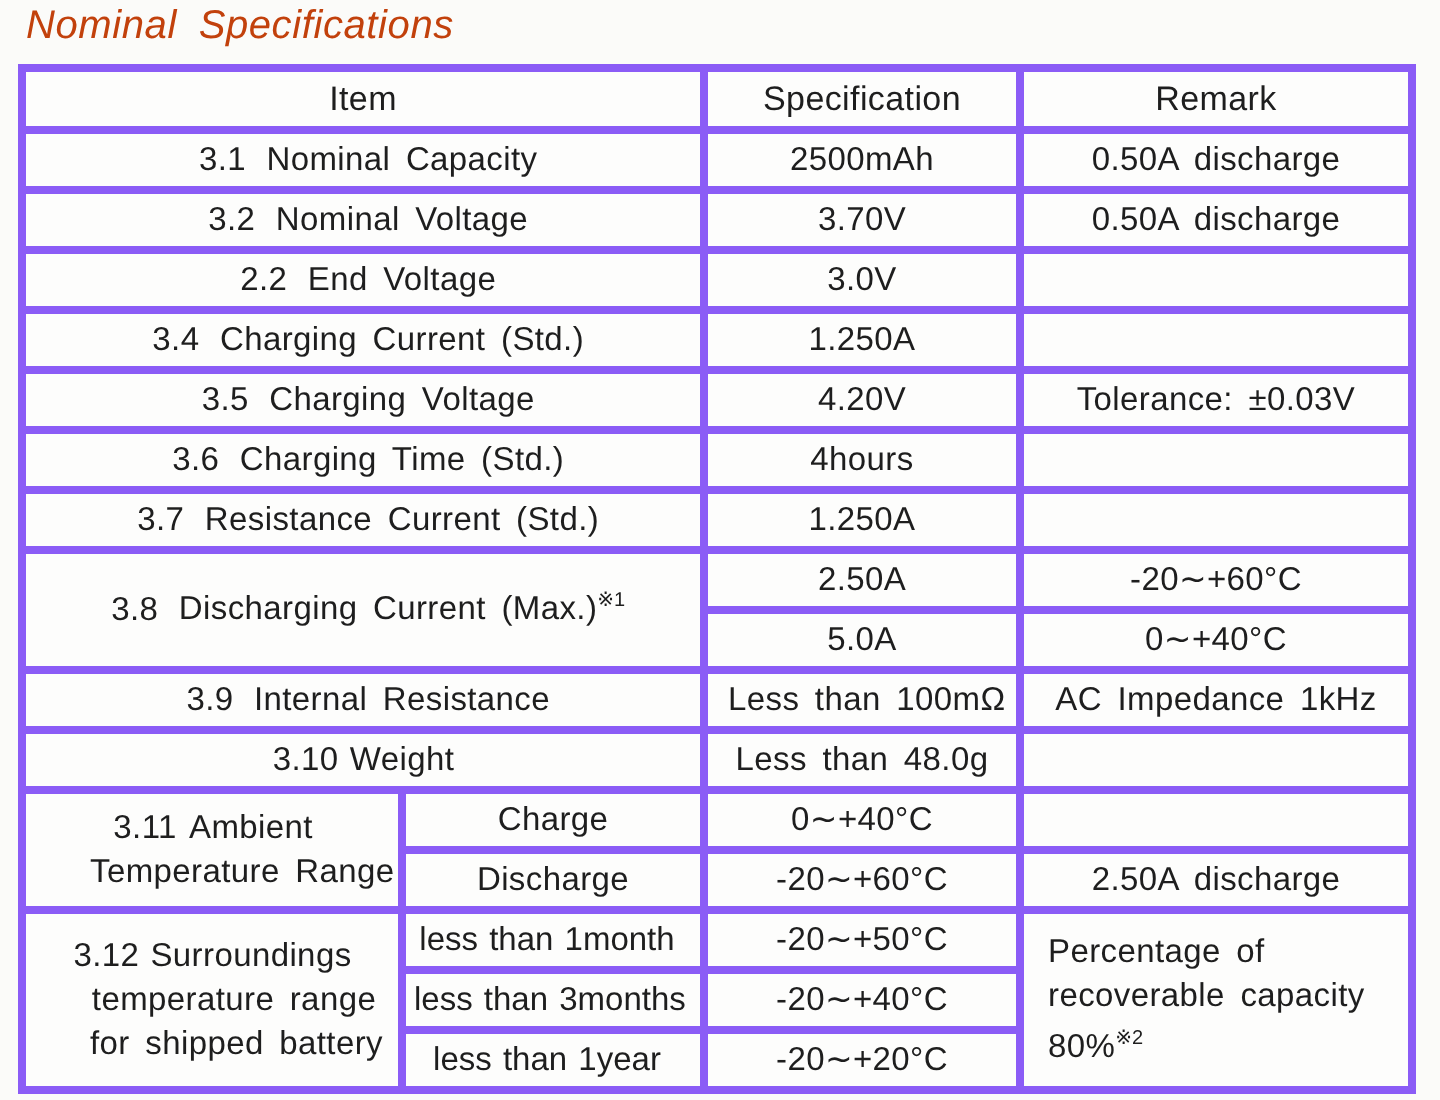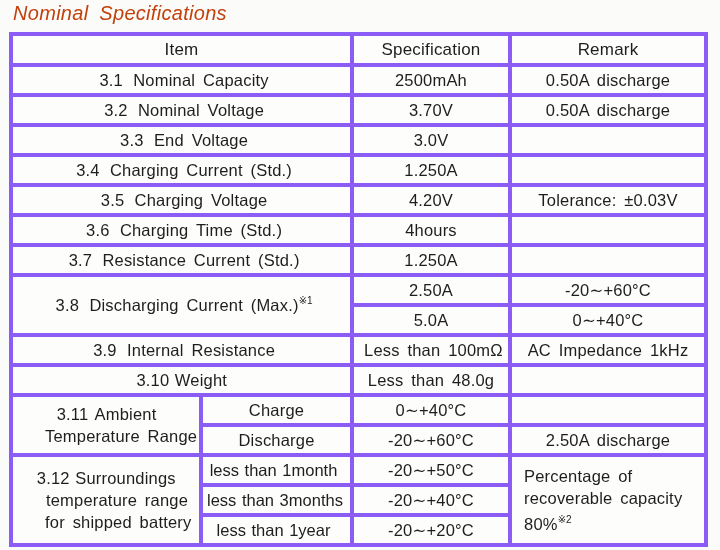--- a/index.html
+++ b/index.html
@@ -76,21 +76,21 @@
     <td class="c">0.50A discharge</td>
   </tr>
 
   <tr>
     <td class="item" colspan="2"><span class="num">3.2</span><span>Nominal Voltage</span></td>
     <td class="c">3.70V</td>
     <td class="c">0.50A discharge</td>
   </tr>
 
   <tr>
-    <td class="item" colspan="2"><span class="num">3.3</span><span>End Voltage</span></td>
+    <td class="item" colspan="2"><span class="num">2.2</span><span>End Voltage</span></td>
     <td class="c">3.0V</td>
     <td class="c"></td>
   </tr>
 
   <tr>
     <td class="item" colspan="2"><span class="num">3.4</span><span>Charging Current (Std.)</span></td>
     <td class="c">1.250A</td>
     <td class="c"></td>
   </tr>
 

